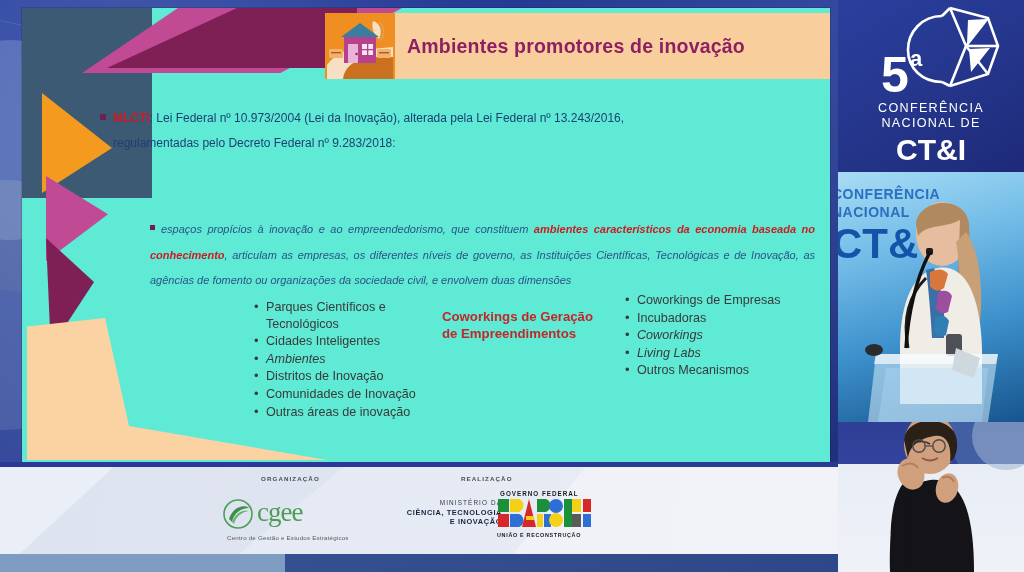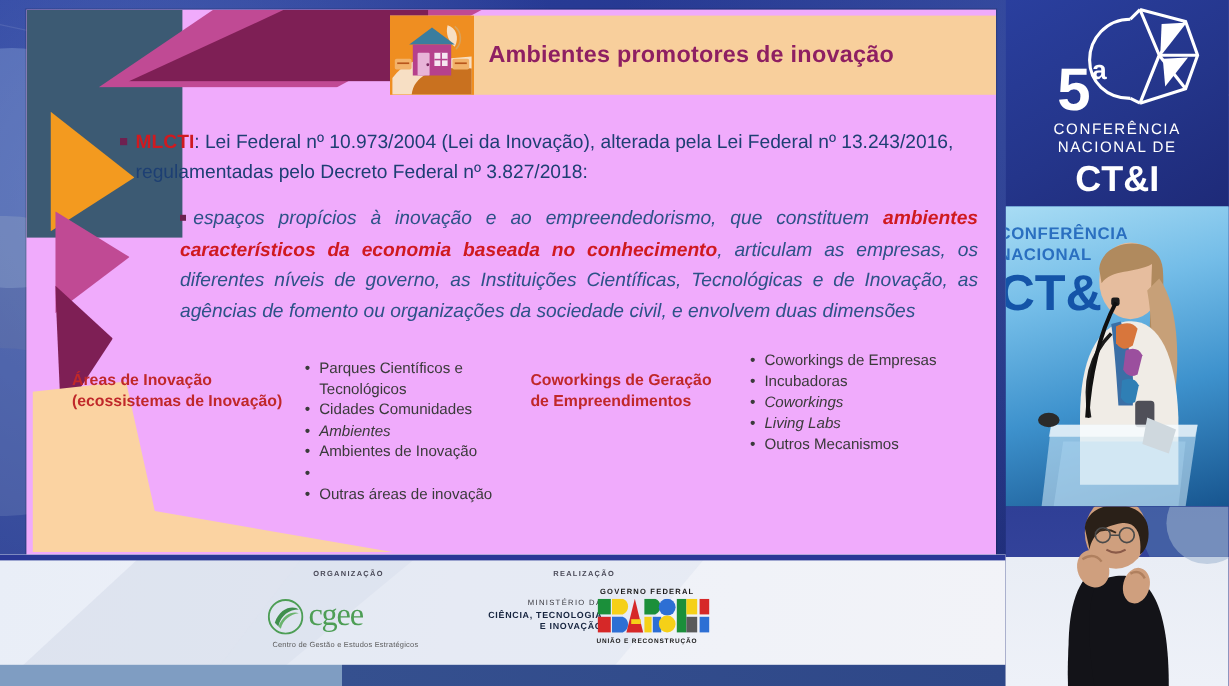--- a/index.html
+++ b/index.html
@@ -15,41 +15,41 @@
     background:
       radial-gradient(circle at 12% 30%, rgba(120,150,210,.45) 0%, rgba(120,150,210,0) 38%),
       radial-gradient(circle at 92% 12%, rgba(90,120,200,.40) 0%, rgba(90,120,200,0) 40%),
       linear-gradient(160deg,#2a3f9e 0%,#233386 45%,#1d2b74 100%);
   }
   .bd-line{position:absolute;background:rgba(255,255,255,.10);height:1px;transform-origin:0 0;}
   .bd-circle{position:absolute;border-radius:50%;}
 
   
   .slide{position:absolute;left:22px;top:8px;width:808px;height:492px;
-    background:#f0abfc;overflow:hidden;box-shadow:0 0 0 1px rgba(0,0,0,.15);}
+    background:#5eead4;overflow:hidden;box-shadow:0 0 0 1px rgba(0,0,0,.15);}
   .shape{position:absolute;}
 
   
   .titleband{position:absolute;left:303px;top:5px;width:505px;height:66px;background:#f8cf9c;}
   .titleicon{position:absolute;left:303px;top:5px;width:70px;height:66px;background:#ef8e21;overflow:hidden;}
   .titletext{position:absolute;left:385px;top:5px;width:425px;height:66px;
     display:flex;align-items:center;
     font-size:19.5px;font-weight:bold;color:#8e1f62;letter-spacing:.2px;}
 
   
   .bodytxt{position:absolute;left:78px;top:98px;width:710px;color:#1d3f73;}
-  .l1{font-size:16px;line-height:25px;color:#1d3f73;}
+  .l1{font-size:12px;line-height:25px;color:#1d3f73;}
   .l1 .sq{display:inline-block;width:6px;height:6px;background:#6e2150;
      vertical-align:2px;margin-right:7px;}
   .l1 b{color:#cf1a20;font-weight:bold;}
   .l1 .ind{display:block;padding-left:13px;}
 
   .l2wrap{position:absolute;left:128px;top:162px;width:665px;}
-  .l2{font-size:16px;line-height:25.5px;color:#2d5288;font-style:italic;
-      text-align:justify;}
+  .l2{font-size:11px;line-height:25.5px;color:#2d5288;font-style:italic;
+      text-align:justify;margin-top:47px;}
   .l2 .sq{display:inline-block;width:5px;height:5px;background:#6e2150;
      vertical-align:3px;margin-right:6px;}
   .l2 .hl{color:#cf1a20;font-weight:bold;font-style:italic;}
 
   
   .colhead{position:absolute;font-size:13.2px;font-weight:bold;color:#c0282a;line-height:17px;}
   .bl{position:absolute;font-size:12.6px;color:#3a3a3a;line-height:16.6px;}
   .bl .row{display:flex;align-items:flex-start;margin-bottom:1px;}
   .bl .dot{width:12px;flex:0 0 12px;text-align:left;font-size:13px;line-height:16.6px;color:#3a3a3a;}
   .bl i{font-style:italic;}
@@ -132,53 +132,50 @@
         <rect x="6" y="39" width="10" height="1.4" fill="#b8561c"></rect>
         <rect x="52" y="36" width="14" height="9" rx="1.5" fill="#f2b26a"></rect>
         <rect x="54" y="39" width="10" height="1.4" fill="#b8561c"></rect>
       </svg>
     </div>
     <div class="titletext">Ambientes promotores de inovação</div>
 
     <div class="bodytxt">
       <div class="l1">
         <span class="sq"></span><b>MLCTI</b><span>: Lei Federal nº 10.973/2004 (Lei da Inovação), alterada pela Lei Federal nº 13.243/2016,</span>
-        <span class="ind">regulamentadas pelo Decreto Federal nº 3.827/2018:</span>
+        <span class="ind">regulamentadas pelo Decreto Federal nº 9.283/2018:</span>
       </div>
     </div>
 
     <div class="l2wrap">
       <div class="l2">
         <span class="sq"></span><span>espaços propícios à inovação e ao empreendedorismo, que constituem </span><span class="hl">ambientes característicos da economia baseada no conhecimento</span><span>, articulam as empresas, os diferentes níveis de governo, as Instituições Científicas, Tecnológicas e de Inovação, as agências de fomento ou organizações da sociedade civil, e envolvem duas dimensões</span>
       </div>
     </div>
 
-    <div class="colhead" style="left:38px;top:300px;width:210px;">
-      <div>Áreas de Inovação</div>
-      <div>(ecossistemas de Inovação)</div>
-    </div>
     <div class="bl" style="left:232px;top:291px;width:180px;">
       <div class="row">
           <span class="dot">•</span>
           <span>Parques Científicos e Tecnológicos</span>
         </div>
       <div class="row">
           <span class="dot">•</span>
-          <span>Cidades Comunidades</span>
+          <span>Cidades Inteligentes</span>
         </div>
       <div class="row">
           <span class="dot">•</span>
           <i>Ambientes</i>
         </div>
       <div class="row">
           <span class="dot">•</span>
-          <span>Ambientes de Inovação</span>
-        </div>
-      <div class="row">
-          <span class="dot">•</span>
+          <span>Distritos de Inovação</span>
+        </div>
+      <div class="row">
+          <span class="dot">•</span>
+          <span>Comunidades de Inovação</span>
         </div>
       <div class="row">
           <span class="dot">•</span>
           <span>Outras áreas de inovação</span>
         </div>
     </div>
 
     <div class="colhead" style="left:420px;top:300px;width:200px;">
       <div>Coworkings de Geração</div>
       <div>de Empreendimentos</div>

